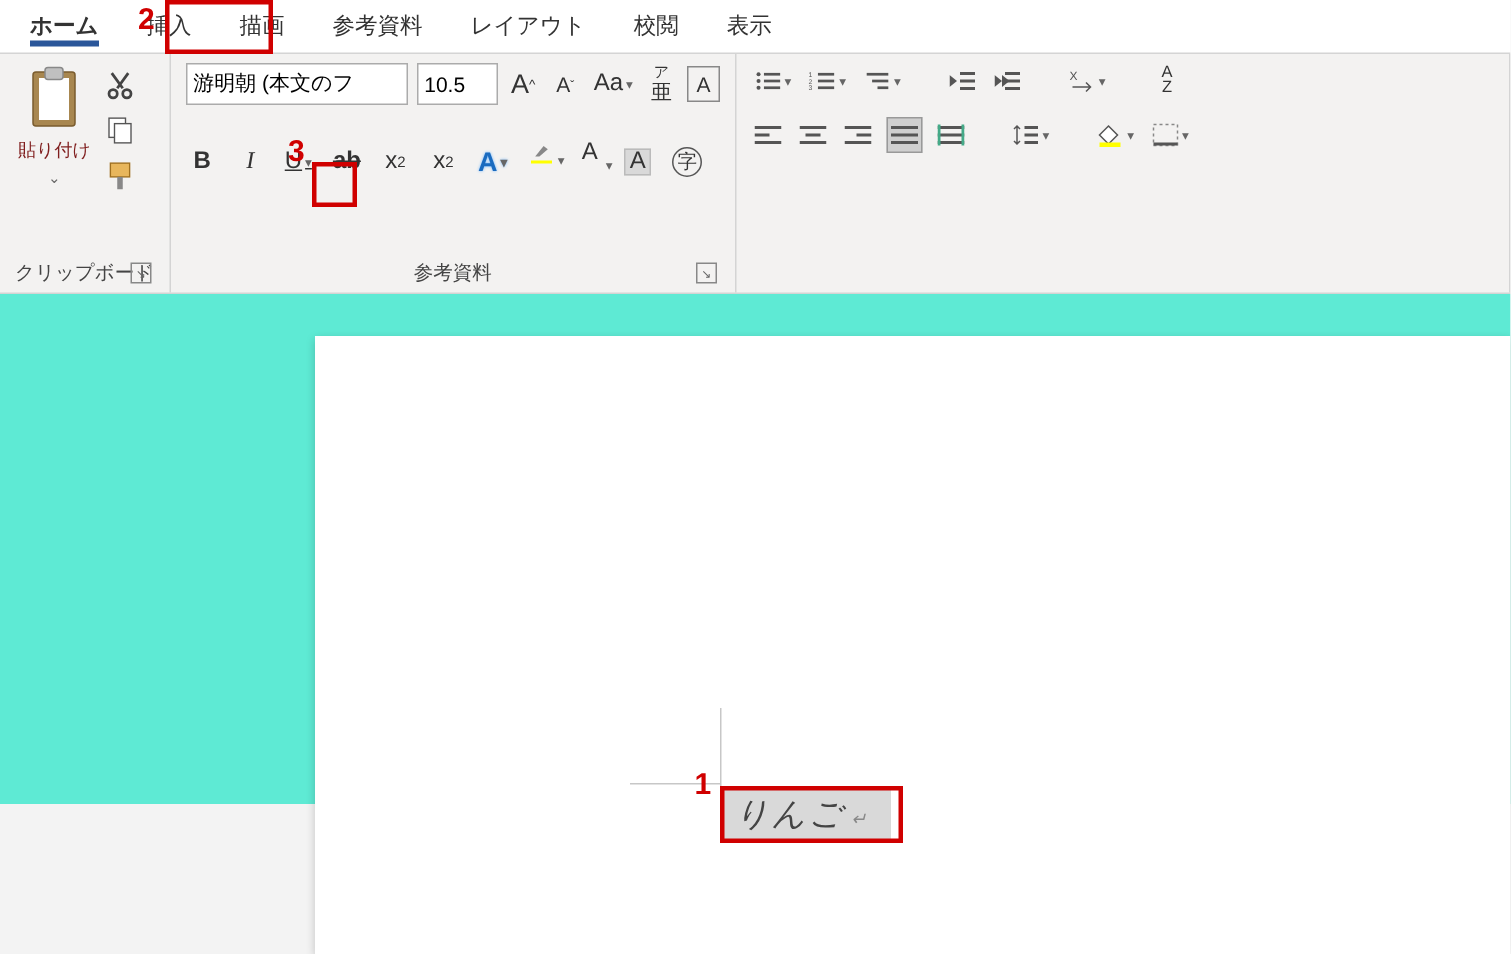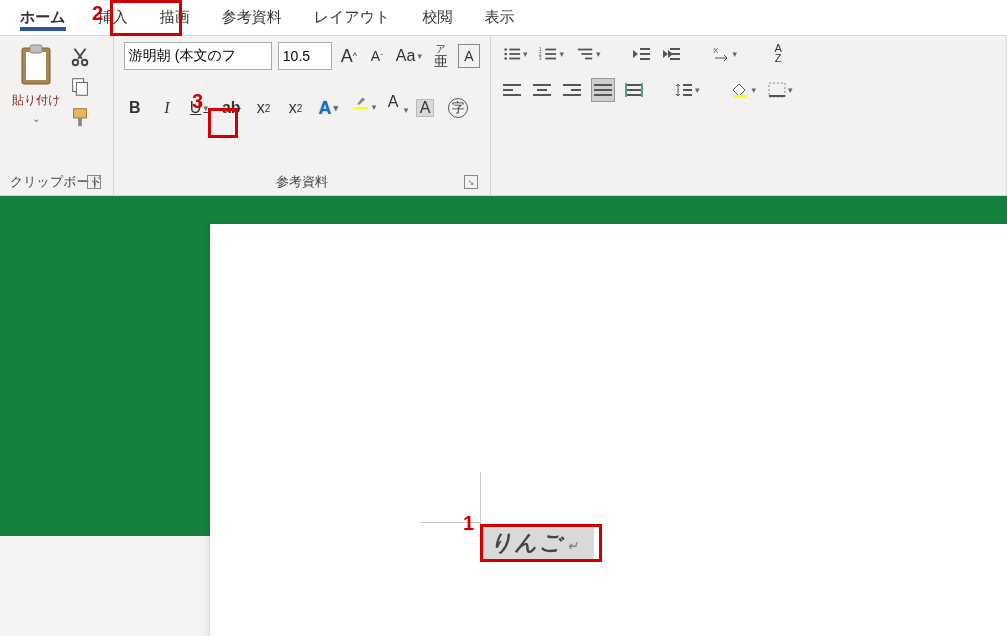--- a/index.html
+++ b/index.html
@@ -36,21 +36,21 @@
     .txt-effect { color: #1a6bbf; font-weight: bold; font-size: 18px; text-shadow: 0 0 2px #6fb6ff; }
     .highlight-swatch { width: 14px; height: 4px; background: #ffff00; display: block; }
     .fontcolor-swatch { width: 14px; height: 4px; background: #d00000; display: block; }
     .shade-box { width: 18px; height: 18px; background: #d9d9d9; border: 1px solid #bbb; display: inline-block; }
     .char-circle { border: 1.5px solid #555; border-radius: 50%; width: 20px; height: 20px; display: inline-flex; align-items: center; justify-content: center; font-size: 13px; }
     
     .para-group .group-body { flex-direction: column; gap: 12px; }
     .para-row { display: flex; align-items: center; gap: 8px; }
     .align-active { background: #cfcfcf; border: 1px solid #999; }
     
-    .doc-area { background: #15803d; height: 340px; padding: 28px 0 0 210px; font-weight: bold; }
+    .doc-area { background: #5eead4; height: 340px; padding: 28px 0 0 210px; }
     .page { background: #fff; width: 797px; height: 412px; box-shadow: 0 2px 6px rgba(0,0,0,0.2); position: relative; }
     .margin-line-v { position: absolute; left: 270px; top: 248px; width: 1px; height: 60px; background: #c7c7c7; }
     .margin-line-h { position: absolute; left: 210px; top: 298px; width: 60px; height: 1px; background: #c7c7c7; }
     .selected-text { position: absolute; left: 272px; top: 300px; background: #d9d9d9; font-family: "Yu Mincho", serif; font-size: 22px; font-style: italic; color: #444; padding: 4px 14px 4px 8px; letter-spacing: 2px; }
     .para-mark { font-size: 12px; color: #888; margin-left: 4px; }
     
     .callout { position: absolute; border: 3px solid #d00000; pointer-events: none; }
     .callout-num { position: absolute; font-size: 20px; font-weight: bold; color: #d00000; }
     .c1 { left: 480px; top: 524px; width: 122px; height: 38px; }
     .n1 { left: 463px; top: 512px; }

